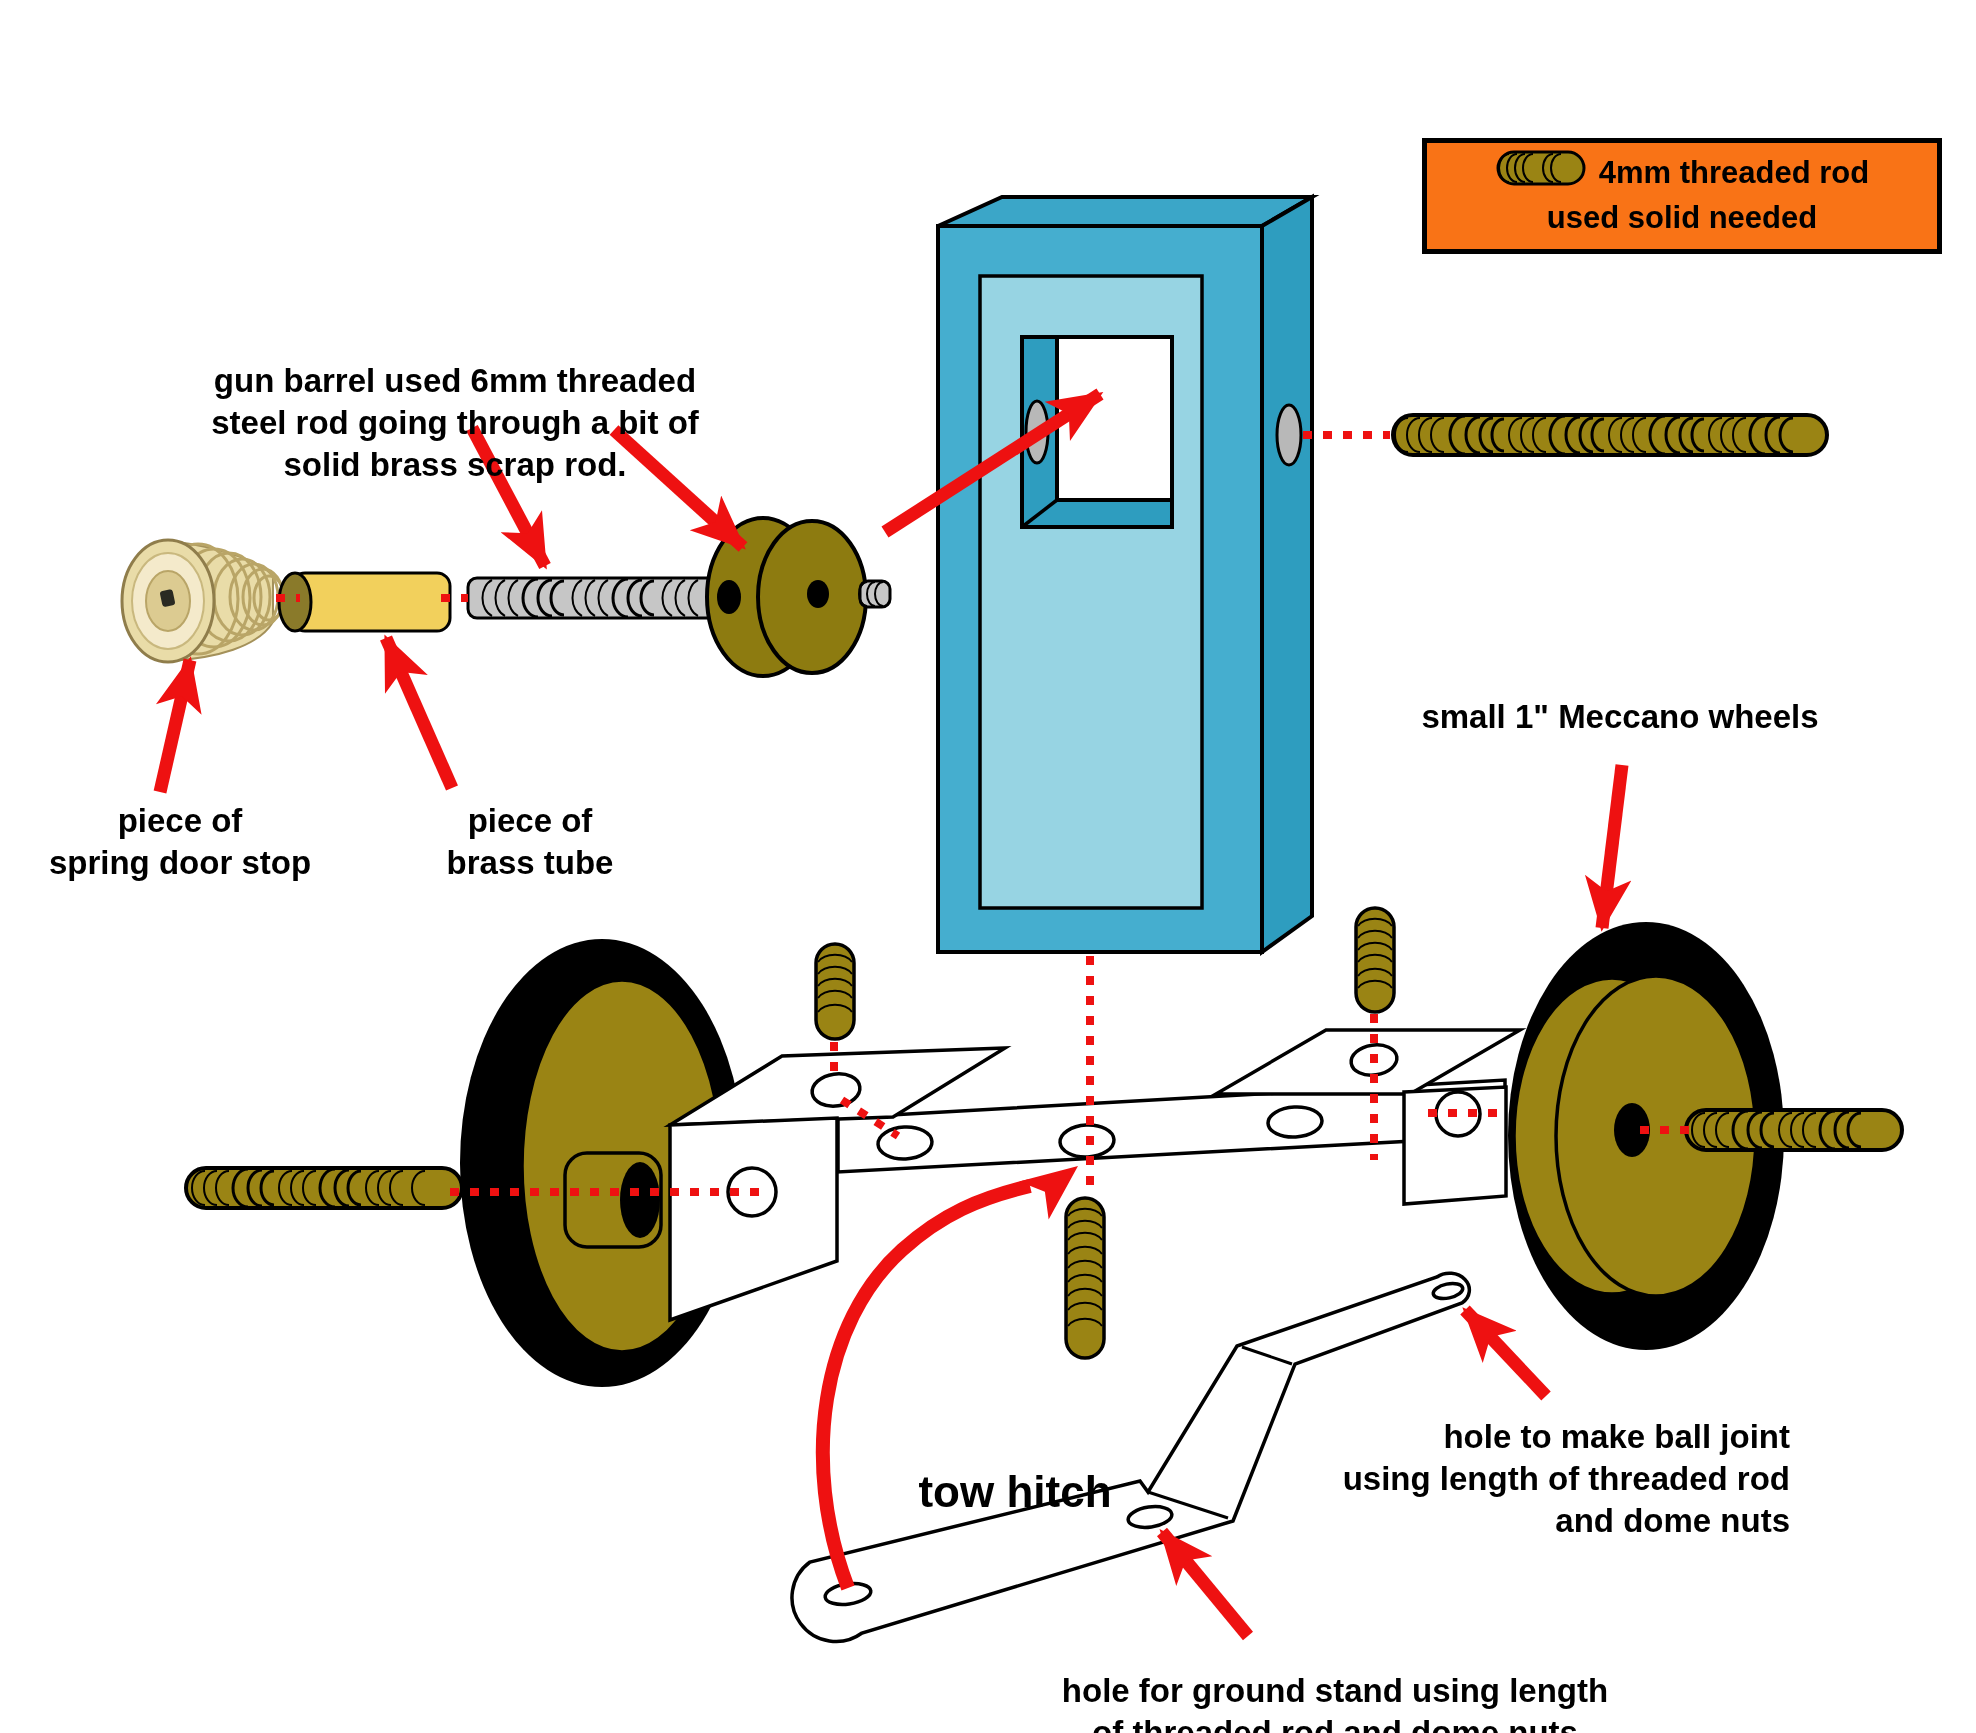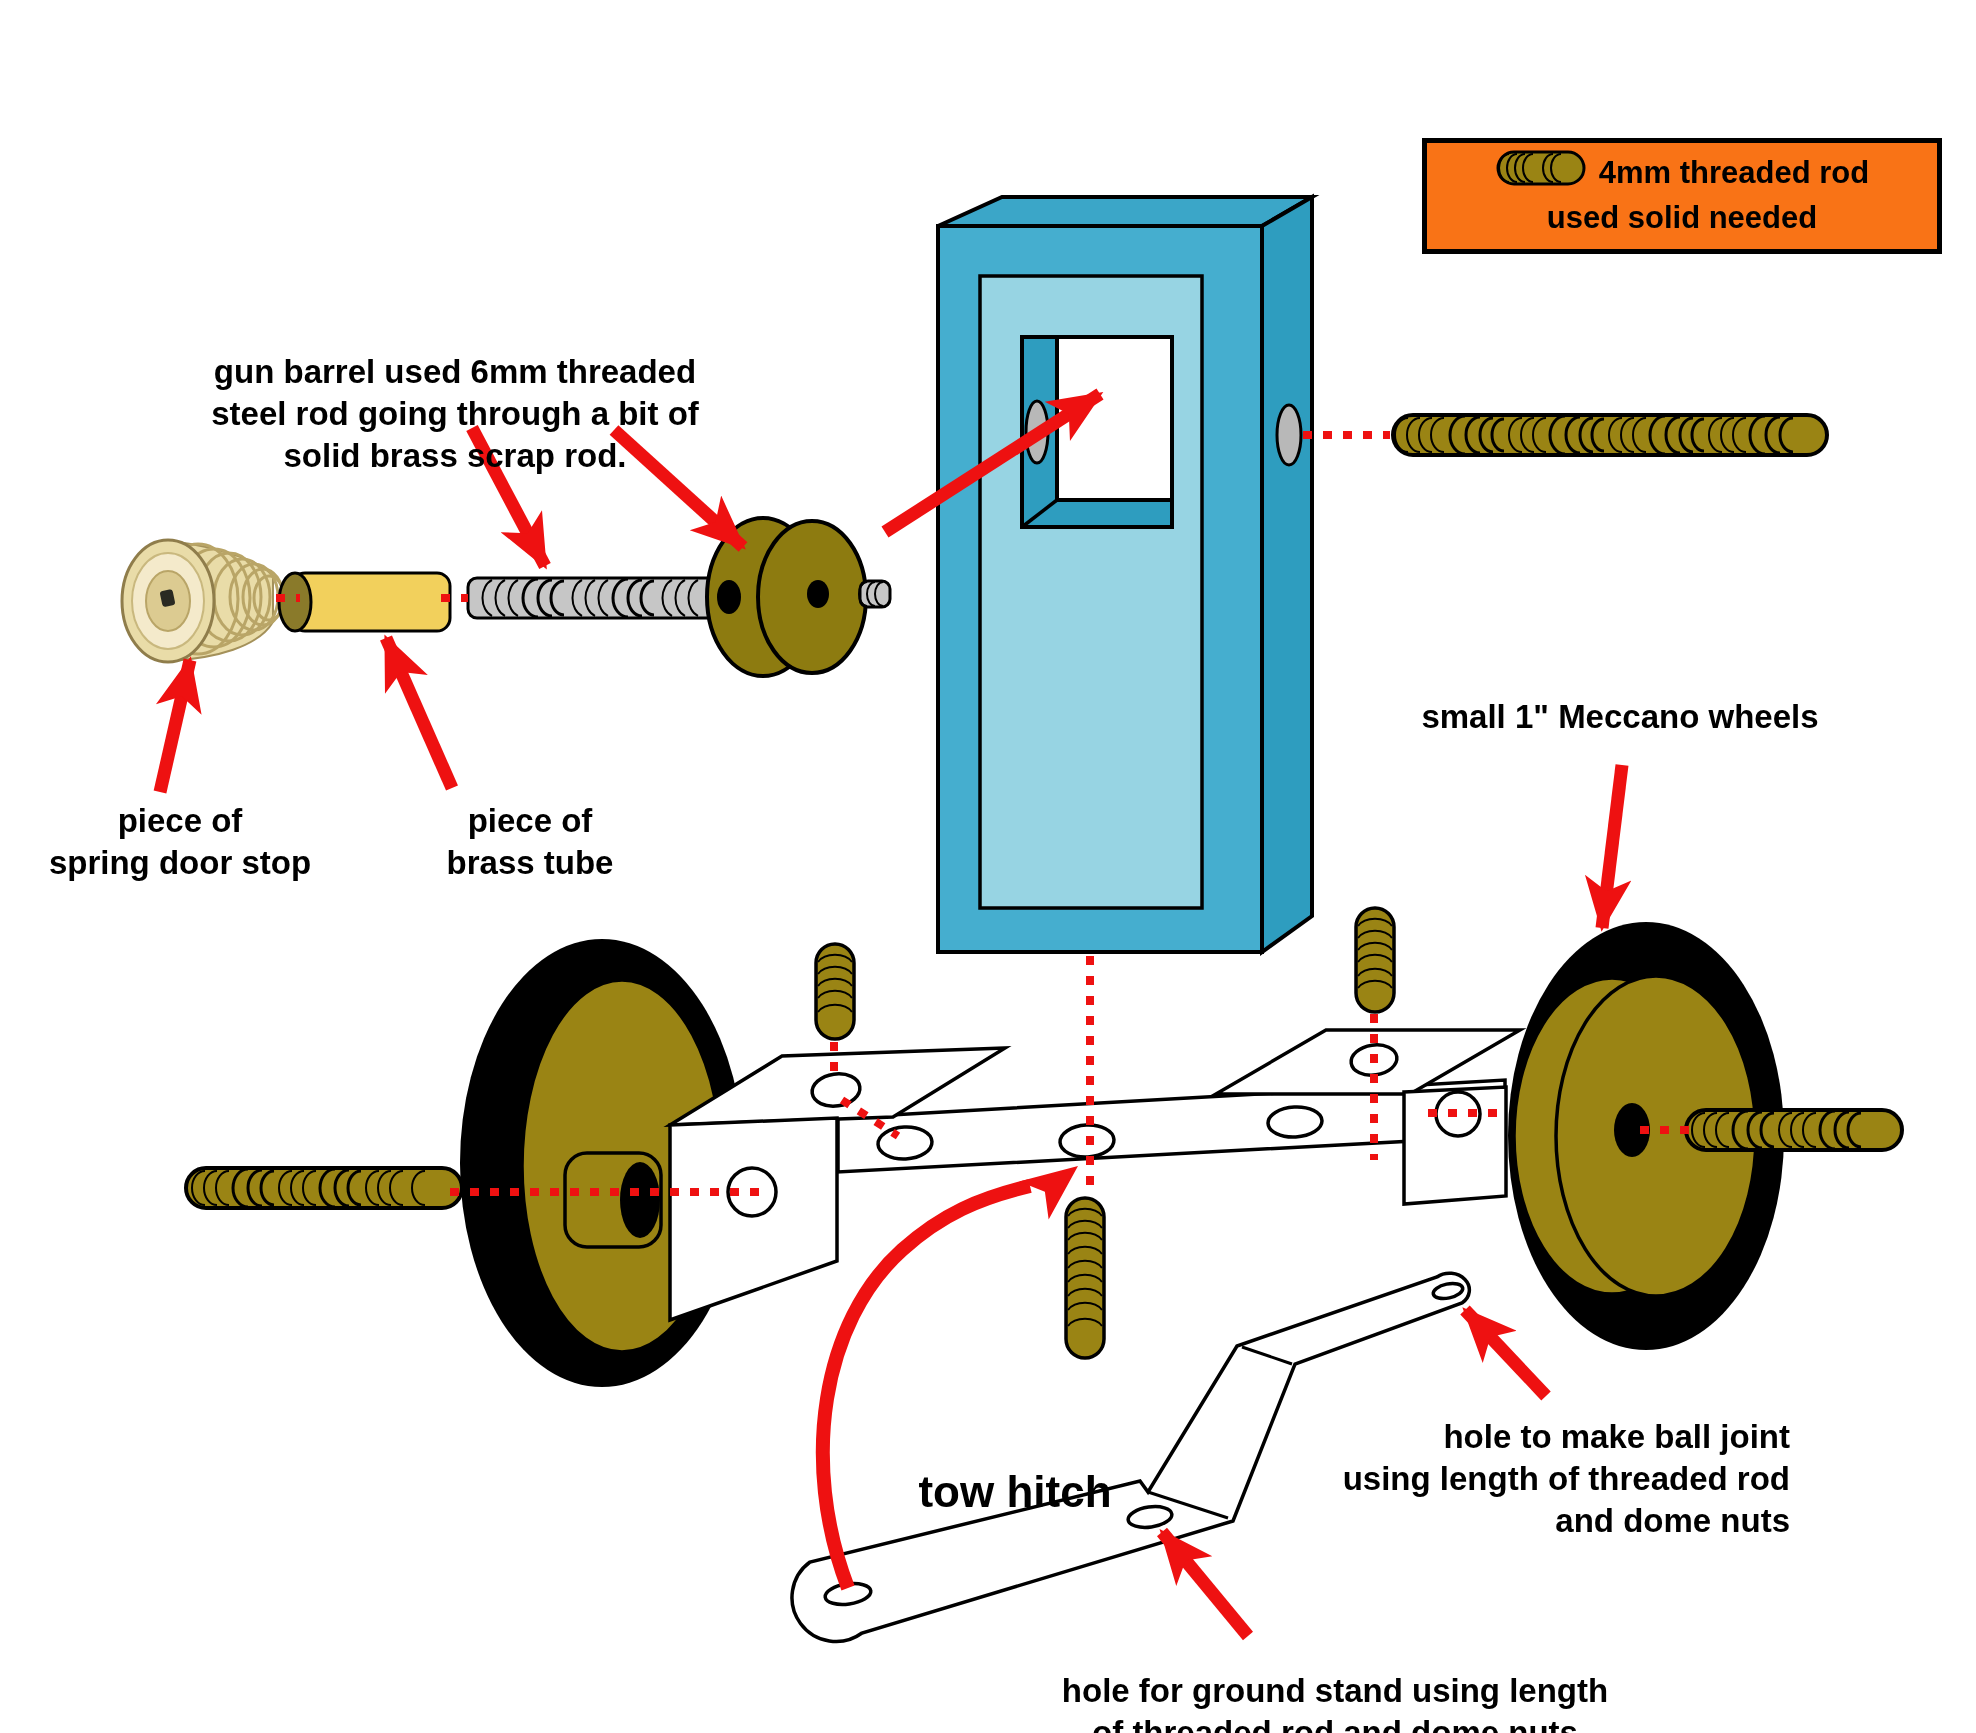--- a/index.html
+++ b/index.html
@@ -7,21 +7,21 @@
           font-family:"Liberation Sans","DejaVu Sans",sans-serif;}
   #art{position:absolute;left:0;top:0;}
   .lbl{position:absolute;color:#000;font-weight:bold;text-align:center;
        white-space:pre-line;line-height:1.28;}
   #title{left:400px;top:14px;width:1560px;font-size:47px;letter-spacing:1px;font-weight:bold;
          text-align:center;}
   #notebox{position:absolute;left:1422px;top:138px;width:502px;border:5px solid #000;
            background:#f97316;padding:6px 4px 10px 4px;text-align:center;font-weight:bold;
            font-size:31px;line-height:1.32;}
   #notebox .row1{display:flex;align-items:center;justify-content:center;gap:12px;}
-  .gun-barrel{left:130px;top:351px;width:650px;font-size:33px;}
+  .gun-barrel{left:130px;top:360px;width:650px;font-size:33px;}
   .spring-stop{left:30px;top:800px;width:300px;font-size:33px;}
   .brass-tube{left:390px;top:800px;width:280px;font-size:33px;}
   .wheels{left:1390px;top:696px;width:460px;font-size:33px;}
   .tow-hitch{left:900px;top:1464px;width:230px;font-size:44px;}
   .ball-joint{left:1310px;top:1416px;width:480px;font-size:33px;text-align:right;}
   .ground-stand{left:1030px;top:1626px;width:610px;font-size:33px;margin-top:44px;}
   .shield-top{fill:var(--shield_top);stroke:#000;stroke-width:4;}
   .shield-side{fill:var(--shield_side);stroke:#000;stroke-width:4;}
   .shield-front{fill:var(--shield_front);stroke:#000;stroke-width:4;}
   .shield-panel{fill:var(--shield_panel);stroke:#000;stroke-width:3.5;}

